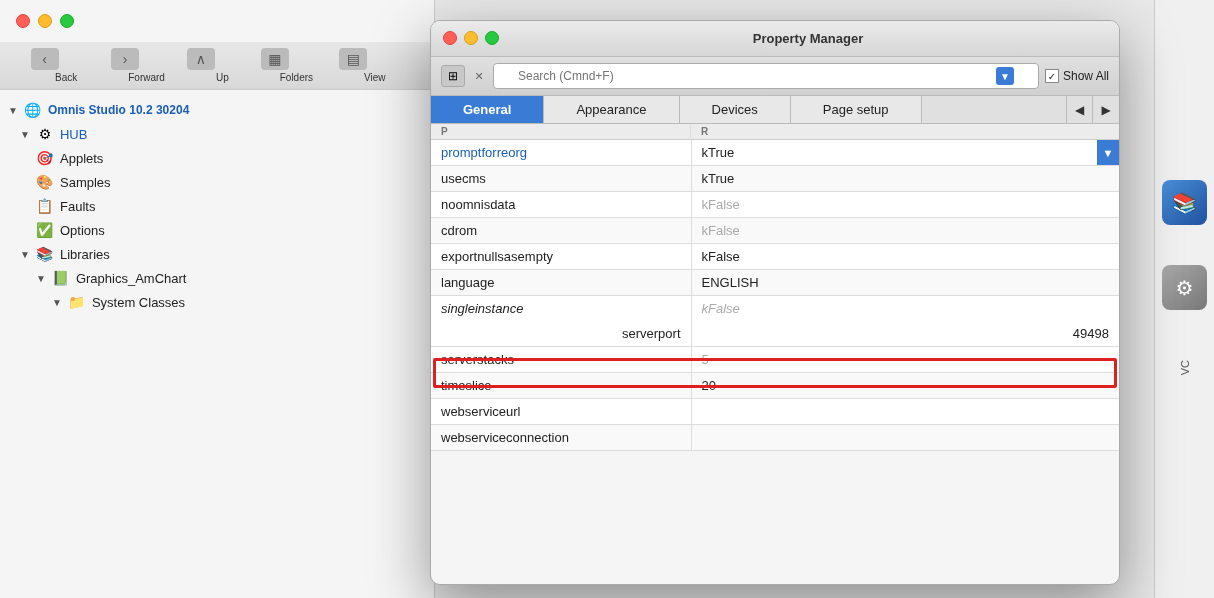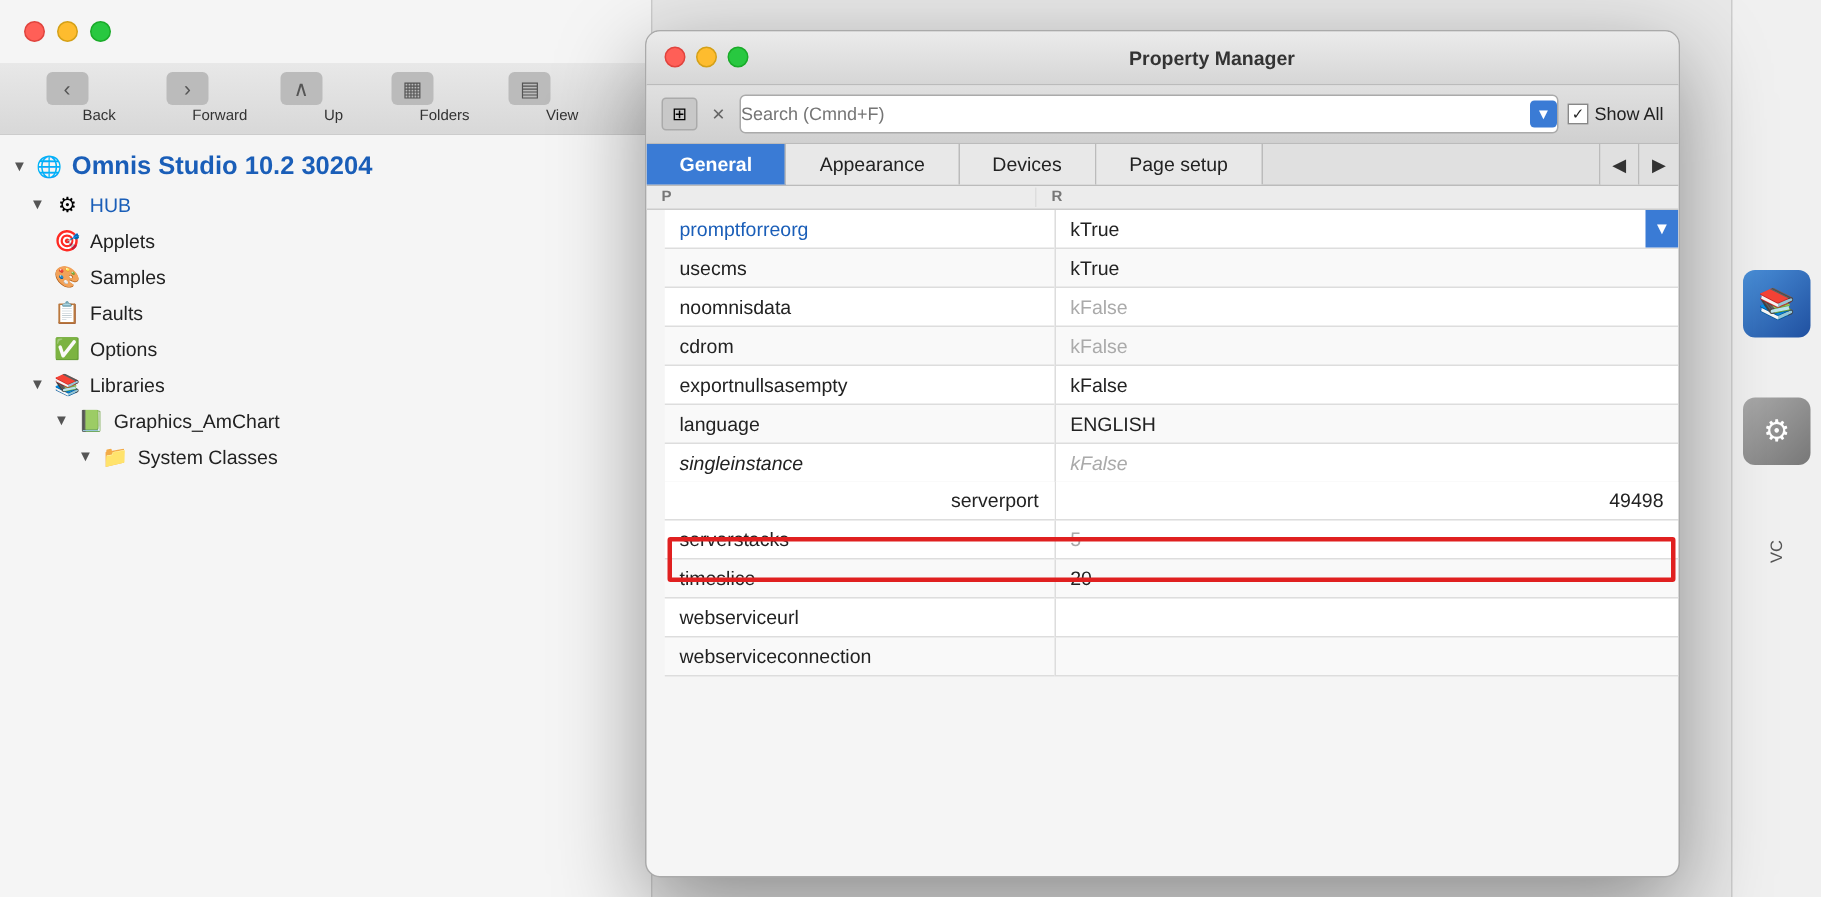--- a/index.html
+++ b/index.html
@@ -189,21 +189,21 @@
       color: #666;
       cursor: pointer;
     }
     .search-input-wrap {
       flex: 1;
       display: flex;
       align-items: center;
       background: white;
       border: 1px solid #aaa;
       border-radius: 4px;
-      padding: 3px 0;
+      padding: 3px 24px;
       gap: 4px;
     }
     .search-input {
       flex: 1;
       border: none;
       outline: none;
       font-size: 12px;
       color: #888;
       background: transparent;
     }
@@ -234,21 +234,21 @@
       font-size: 10px;
     }
 
     
     .pm-tabs {
       display: flex;
       border-bottom: 1px solid #bbb;
       background: #e0e0e0;
     }
     .pm-tab {
-      padding: 6px 22px;
+      padding: 6px 32px;
       font-size: 13px;
       cursor: pointer;
       border-right: 1px solid #bbb;
       color: #222;
       background: #e8e8e8;
     }
     .pm-tab.active {
       background: #3a7bd5;
       color: white;
       font-weight: 600;
@@ -298,21 +298,20 @@
     .pm-table td.blue-link {
       color: #1a5eb8;
     }
     .pm-table td.gray-val {
       color: #aaa;
     }
     .pm-table-wrap {
       overflow-y: auto;
       height: 440px;
       position: relative;
-      margin-left: 12px;
     }
 
     
     .row-highlighted td {
       background: white !important;
     }
 
     
     .dropdown-arrow-cell {
       position: relative;
@@ -364,21 +363,21 @@
       <div class="toolbar-btn-icon">▤</div>
       <span class="toolbar-btn-label">View</span>
     </div>
   </div>
 
   <div class="sidebar">
 
     <div class="tree-item">
       <span class="triangle">▼</span>
       <span class="tree-icon">🌐</span>
-      <span class="tree-label blue" style="font-weight:600;font-size:17px;">Omnis Studio 10.2 30204</span>
+      <span class="tree-label blue" style="font-weight:600;font-size:12px;">Omnis Studio 10.2 30204</span>
     </div>
 
     <div class="tree-item indent-1">
       <span class="triangle">▼</span>
       <span class="tree-icon">⚙</span>
       <span class="tree-label blue">HUB</span>
     </div>
 
     <div class="tree-item indent-2">
       <span class="tree-icon" style="color:#c44;">🎯</span>

